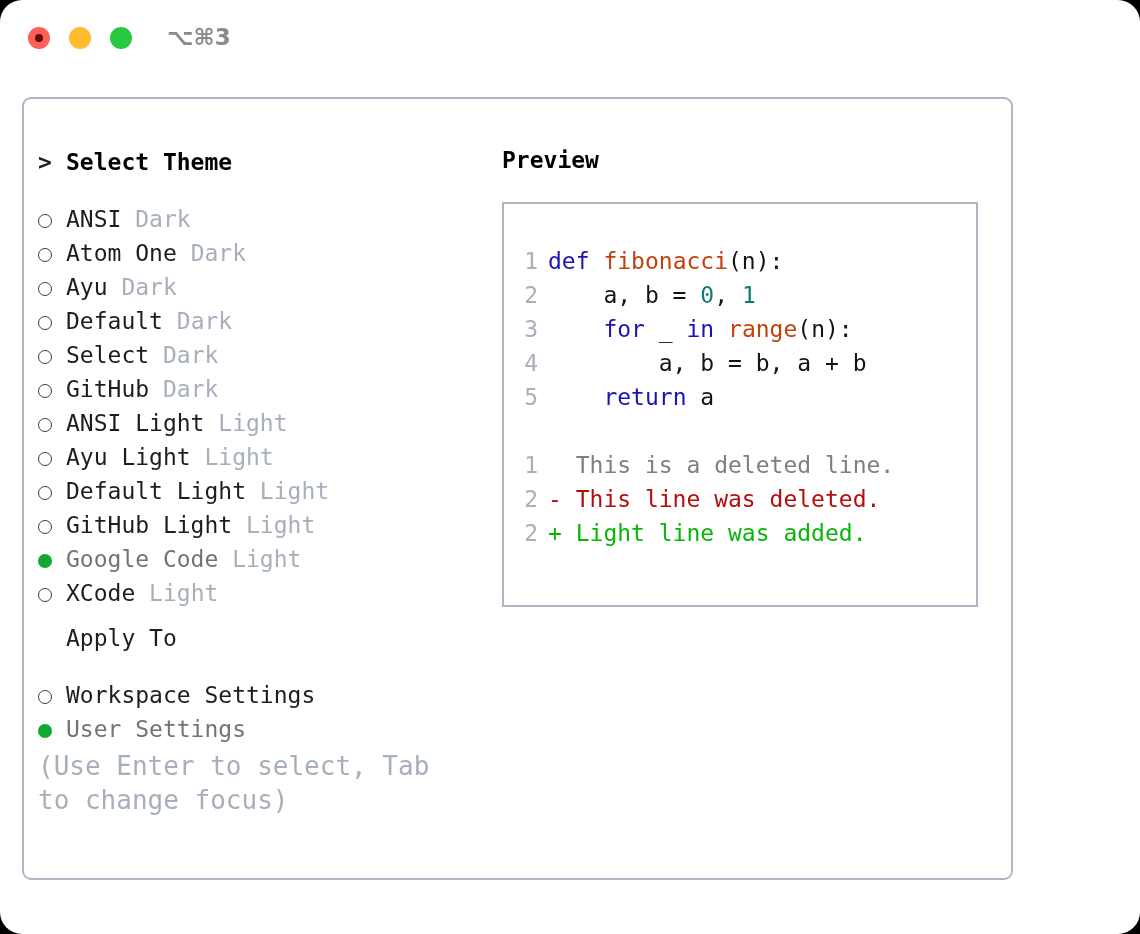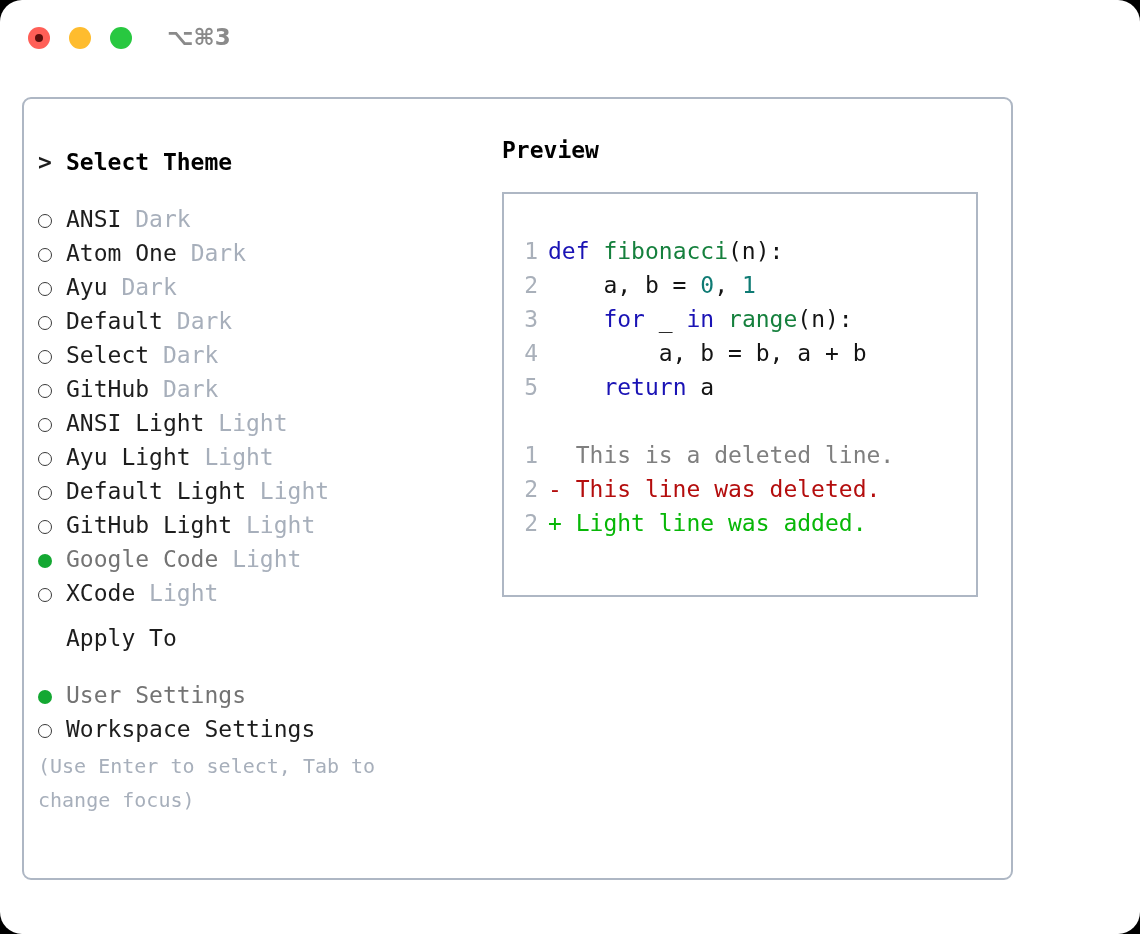--- a/index.html
+++ b/index.html
@@ -87,21 +87,21 @@
   
   .col-left {
     position: absolute;
     left: 14px;
     top: 50px;
     width: 450px;
   }
   .col-right {
     position: absolute;
     left: 478px;
-    top: 38px;
+    top: 48px;
     width: 500px;
   }
 
   
   .list-row {
     display: flex;
     align-items: baseline;
     height: 34px;
     font-size: 23px;
     white-space: pre;
@@ -141,21 +141,21 @@
   .row-title     { color: #1d1d1d; margin-top: 23px; }
   .row-title.sel { color: #737373; }
   .row-suffix    { color: #a7afbb; }
   .header-row    { font-weight: bold; color: #000000; }
   .section-head  { color: #1d1d1d; }
 
   .spacer-row { height: 34px; }
 
   .hint {
     margin-top: 22px;
-    font-size: 20px;
+    font-size: 26px;
     line-height: 34px;
     color: #a7afbb;
     width: 410px;
   }
 
   
   .preview-title {
     font-size: 23px;
     font-weight: bold;
     color: #000000;
@@ -184,21 +184,21 @@
     flex: 0 0 44px;
     text-align: right;
     padding-right: 10px;
     box-sizing: border-box;
     color: #a9b0ba;
   }
   .code-text { white-space: pre; }
   .blank-line { height: 34px; }
 
   .tok-kw    { color: #1a13b5; }
-  .tok-fn    { color: #15803d; text-align: center; }
+  .tok-fn    { color: #c2410c; text-align: center; }
   .tok-num   { color: #0f7b74; }
   .tok-plain { color: #141414; }
 
   .diff-ctx { color: #7f7f7f; }
   .diff-del { color: #b40d0d; }
   .diff-add { color: #07b707; }
 </style>
 </head>
 <body>
 
@@ -238,22 +238,22 @@
         </div>
 
       <div class="spacer-row"></div>
 
       <div class="list-row section-head">
         <span class="marker marker-empty">o</span>
         <span>Apply To</span>
       </div>
 
       <div id="apply-items">
+          <div class="list-row"><span class="marker"><span class="radio-outer"></span></span><span class="row-title">Workspace Settings</span></div>
           <div class="list-row"><span class="marker"><span class="radio-filled"></span></span><span class="row-title sel">User Settings</span></div>
-          <div class="list-row"><span class="marker"><span class="radio-outer"></span></span><span class="row-title">Workspace Settings</span></div>
         </div>
 
       <div class="hint">(Use Enter to select, Tab to change focus)</div>
     </div>
 
     <div class="col-right">
       <div class="preview-title">Preview</div>
 
       <div class="code-box">
         <div id="code-lines">

